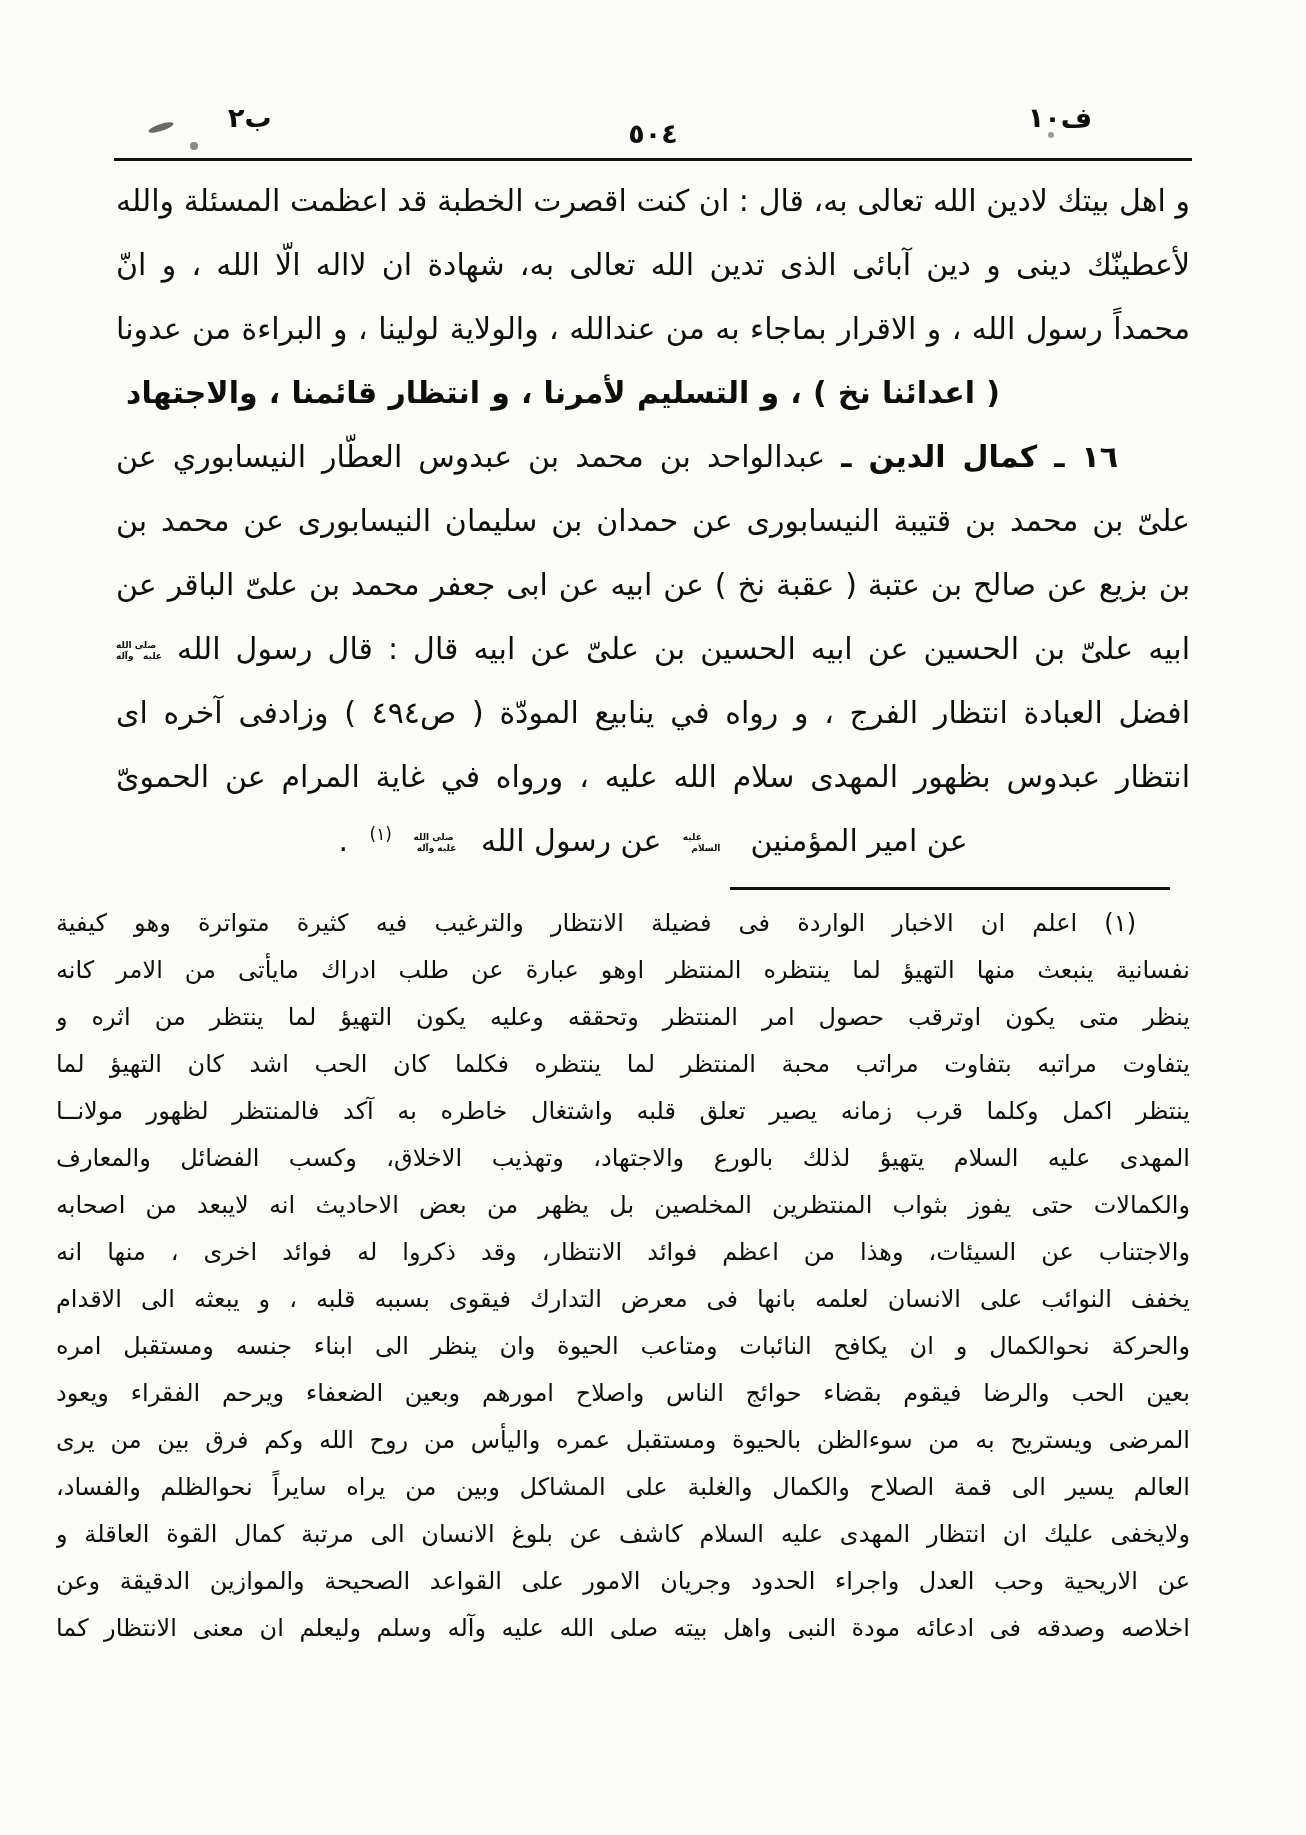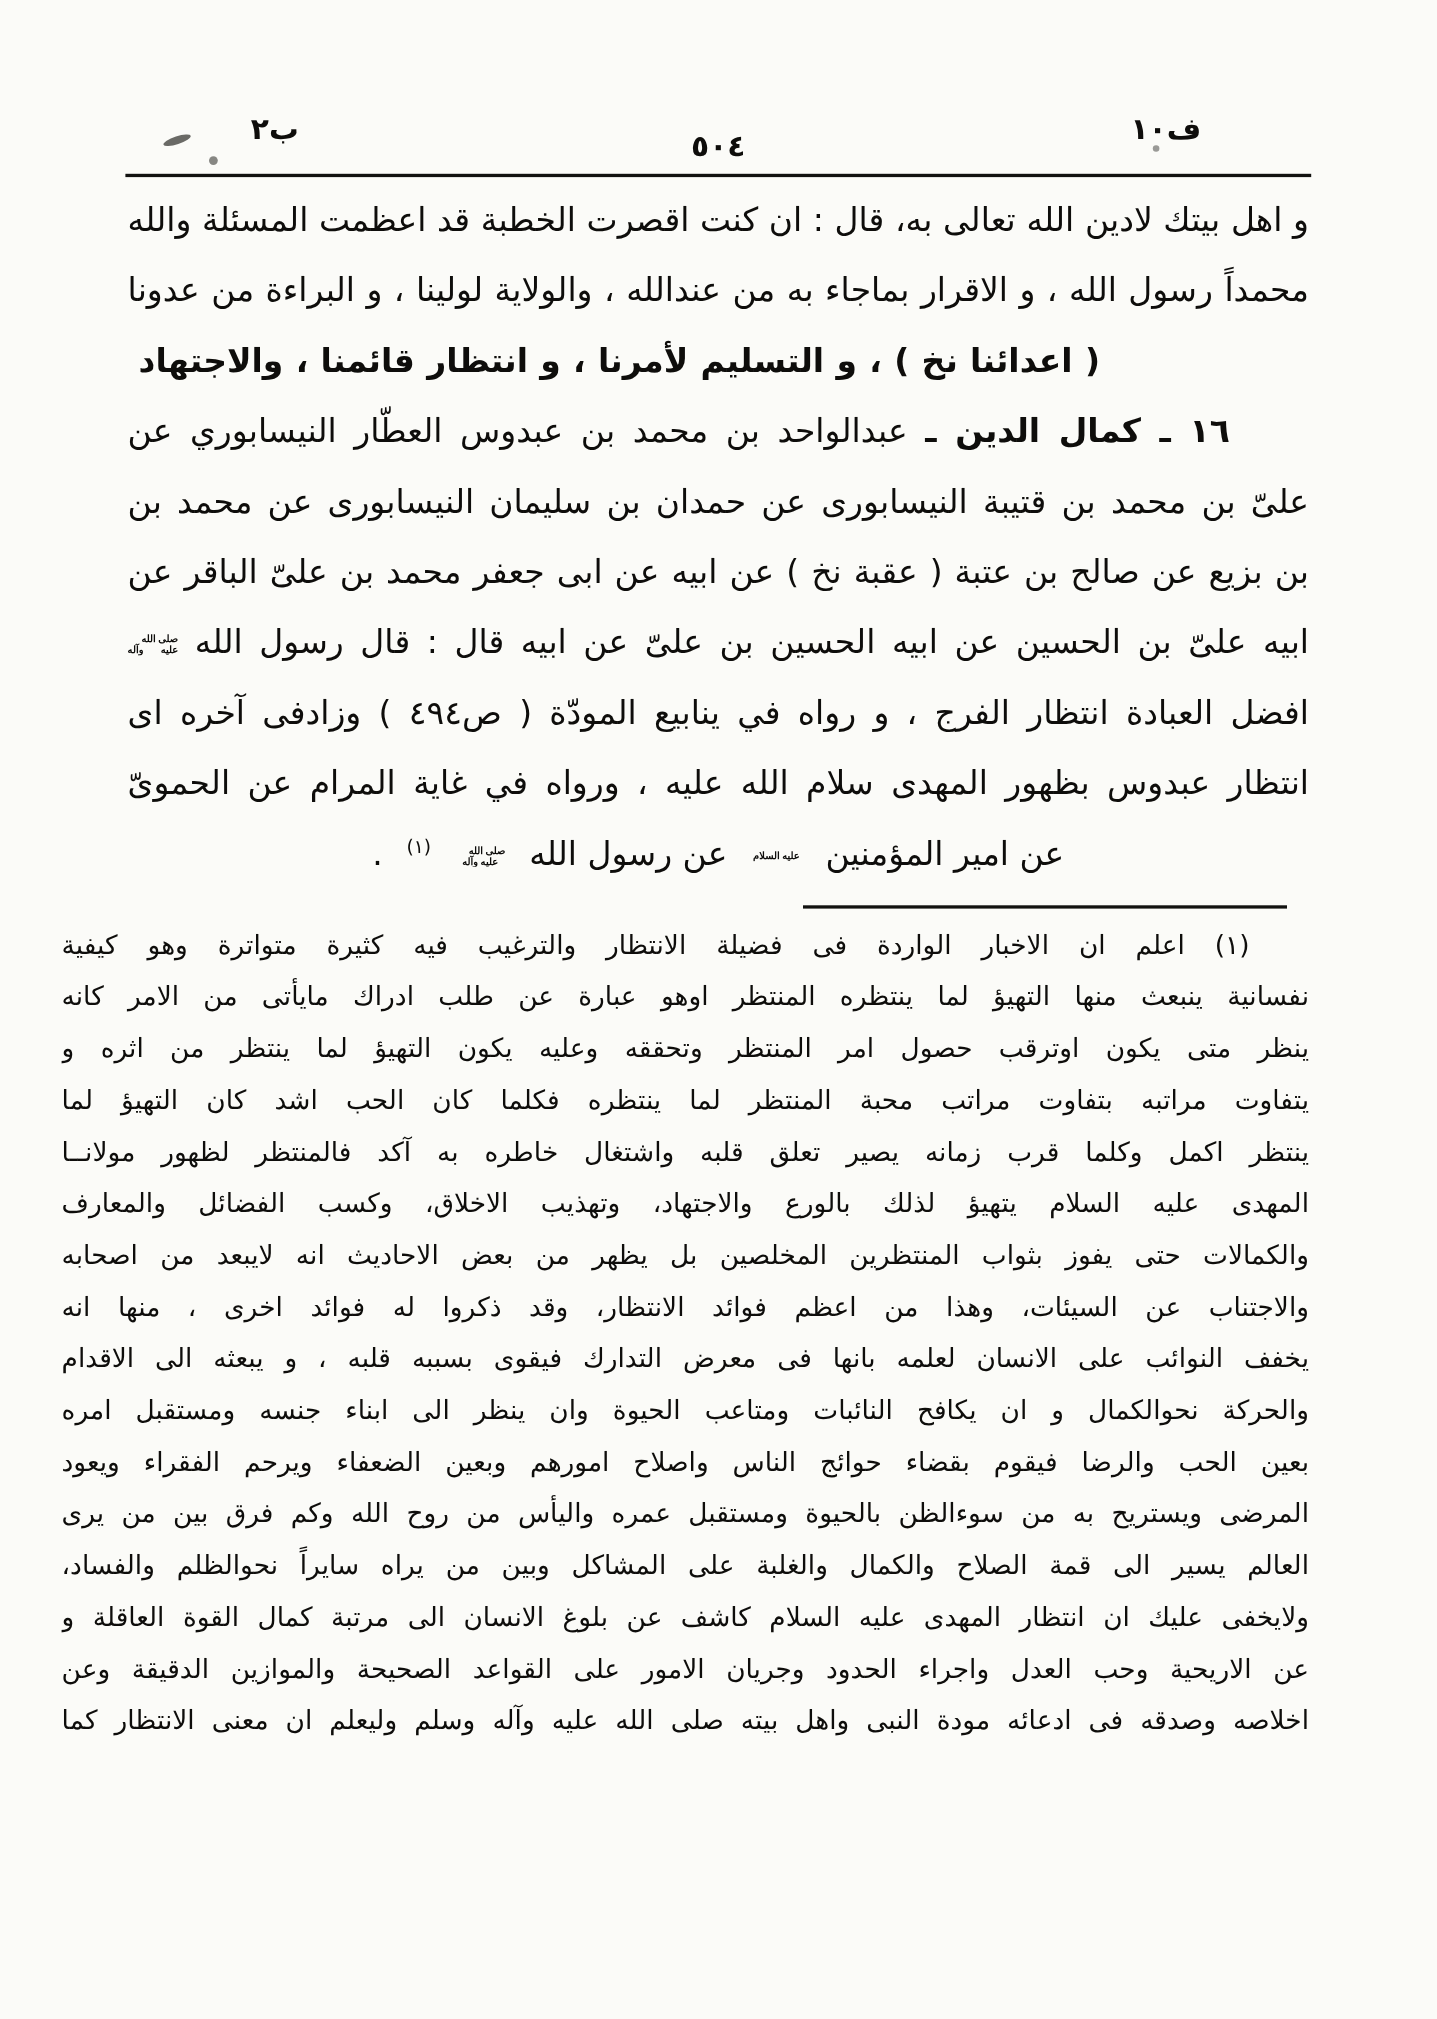--- a/index.html
+++ b/index.html
@@ -32,22 +32,22 @@
     padding-left:10px; padding-right:190px;font-weight:bold;  
   }
   .para2 .line.first { padding-right:72px; }
   .bold { font-weight:bold; }
   .centered { text-align-last:center !important; }
   .centered span { margin:0 6px; }
 
   .honorific {
     display:inline-block; width:46px;
     font-size:9px; line-height:1.12; font-weight:bold;
-    text-align:right; vertical-align:middle;
-    white-space:normal; overflow:hidden; max-height:34px;font-family:Liberation Serif, serif;
+    text-align:left; vertical-align:middle;
+    white-space:normal; overflow:hidden; max-height:34px;
   }
   .fn-ref { font-size:17px; vertical-align:super; line-height:0; }
 
   
   .fn-sep { width:440px; border-top:3px solid #121210; margin:14px 136px 10px auto; }
   .footnote { margin:2px 116px 0 56px; font-size:24px; }
   .fn-line {
     height:47px; line-height:47px;
     text-align:justify; text-align-last:justify;
     overflow:hidden;
@@ -75,20 +75,21 @@
     <span class="hdr-left">ب٢</span>
   </div>
 
   <div class="rule"></div>
 
   <div class="main">
 
     <div class="para1">
 
     <div class="line">و اهل بيتك لادين الله تعالى به، قال : ان كنت اقصرت الخطبة قد اعظمت المسئلة والله</div>
+        <div class="line">لأعطينّك دينى و دين آبائى الذى تدين الله تعالى به، شهادة ان لااله الّا الله ، و انّ</div>
         <div class="line">محمداً رسول الله ، و الاقرار بماجاء به من عندالله ، والولاية لولينا ، و البراءة من عدونا</div>
         <div class="line">( اعدائنا نخ ) ، و التسليم لأمرنا ، و انتظار قائمنا ، والاجتهاد والورع .</div>
       </div>
 
     <div class="para2">
       <div class="line first">
         <span class="bold">١٦ ـ كمال الدين ـ</span>
         <span>عبدالواحد بن محمد بن عبدوس العطّار النيسابوري عن</span>
       </div>
       <div class="line">علىّ بن محمد بن قتيبة النيسابورى عن حمدان بن سليمان النيسابورى عن محمد بن اسمعيل</div>

